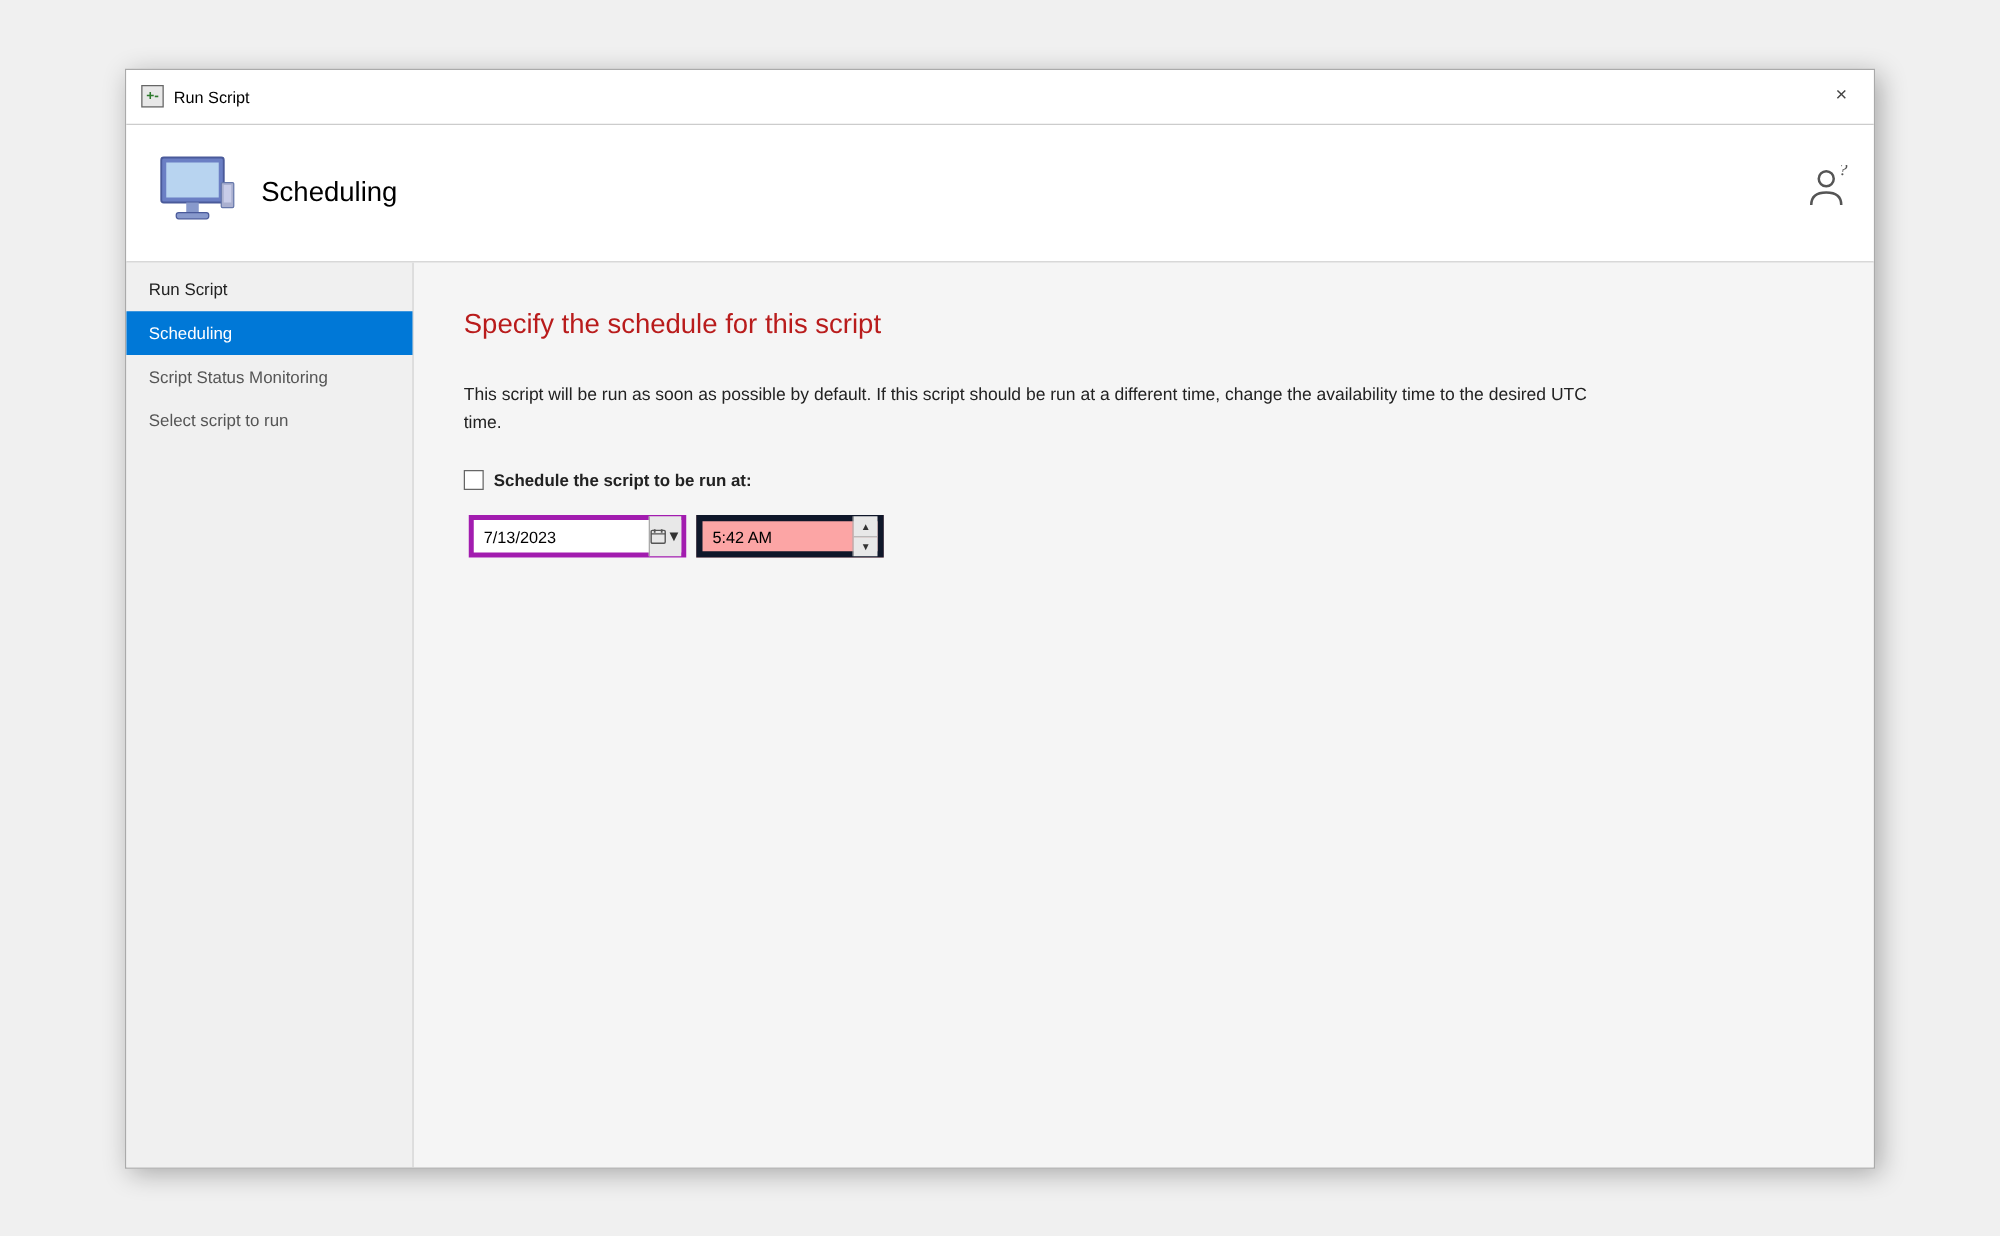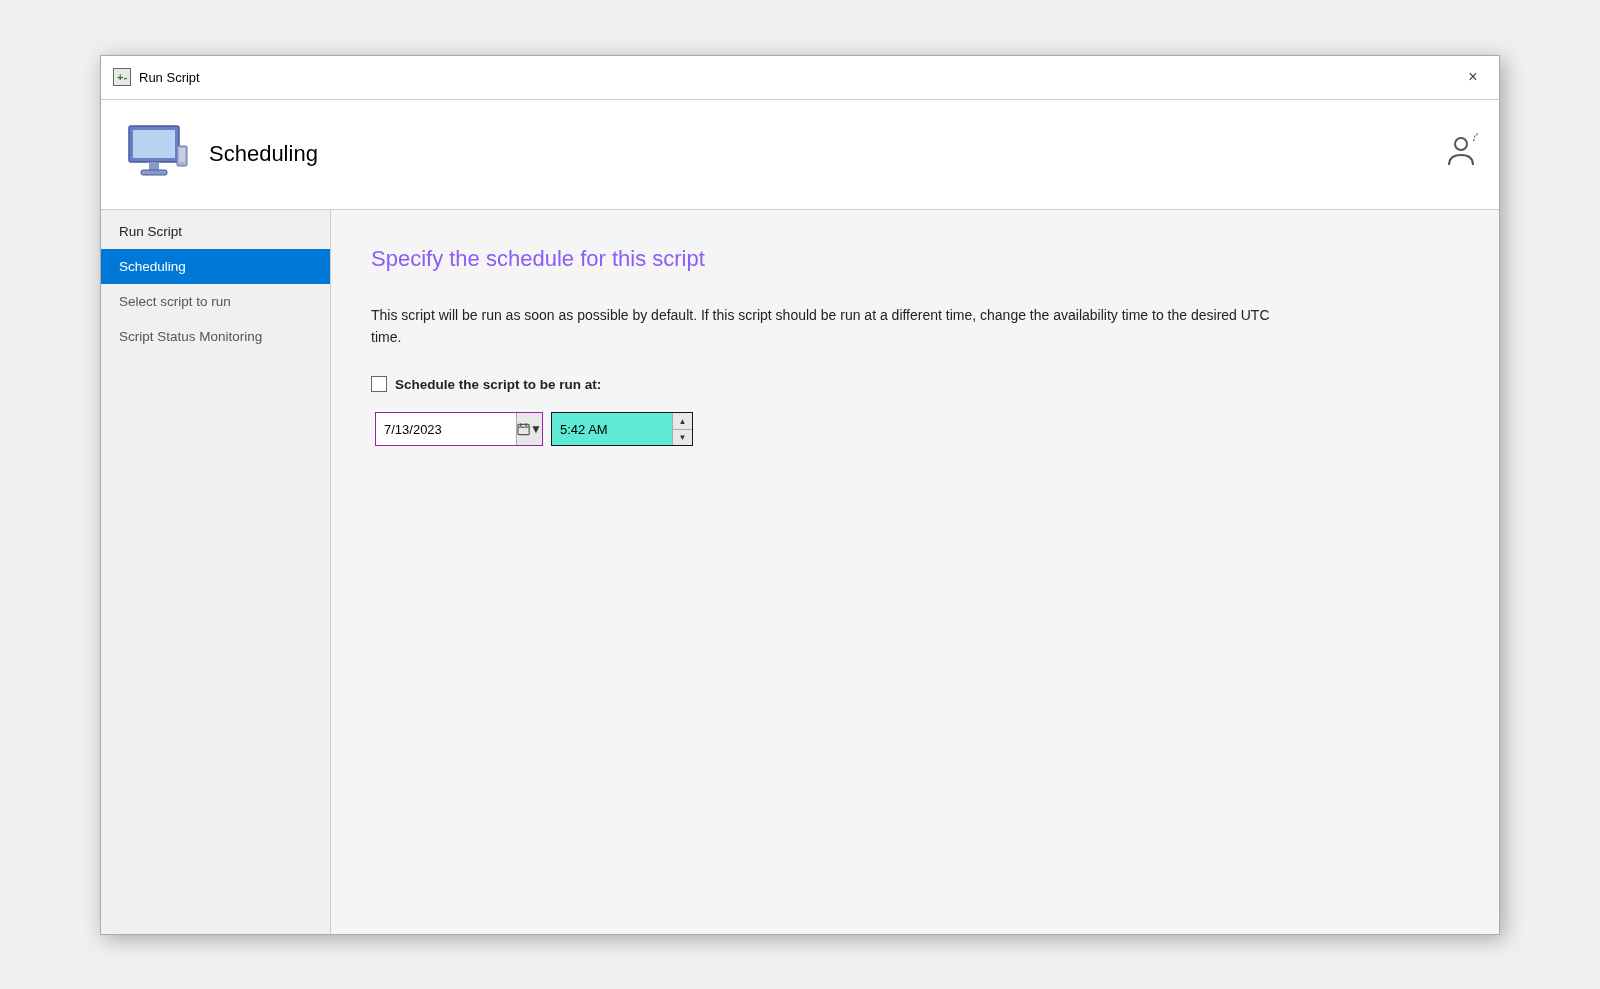--- a/index.html
+++ b/index.html
@@ -126,21 +126,21 @@
 
     
     .main-panel {
       flex: 1;
       background: #f5f5f5;
       padding: 36px 40px;
       overflow-y: auto;
     }
     .panel-heading {
       font-size: 22px;
-      color: #8b5cf6;
+      color: #b91c1c;
       font-weight: normal;
       margin-bottom: 32px;
     }
     .description-text {
       font-size: 14px;
       color: #222;
       line-height: 1.6;
       max-width: 900px;
       margin-bottom: 28px;
     }
@@ -175,21 +175,21 @@
       display: flex;
       align-items: center;
       gap: 8px;
       margin-left: 4px;
     }
 
     
     .date-input-wrapper {
       display: flex;
       align-items: center;
-      border: 1px solid #a21caf;
+      border: 4px solid #a21caf;
       background: #fff;
       height: 34px;
     }
     .date-input {
       border: none;
       outline: none;
       font-size: 13px;
       padding: 0 8px;
       width: 140px;
       height: 32px;
@@ -206,22 +206,22 @@
       justify-content: center;
       cursor: pointer;
       font-size: 12px;
       color: #333;
     }
 
     
     .time-input-wrapper {
       display: flex;
       align-items: center;
-      border: 1px solid #0f172a;
-      background: #5eead4;
+      border: 5px solid #0f172a;
+      background: #fca5a5;
       height: 34px;
     }
     .time-input {
       border: none;
       outline: none;
       font-size: 13px;
       padding: 0 8px;
       width: 120px;
       height: 32px;
       background: transparent;
@@ -296,24 +296,24 @@
   <div class="dialog-body">
 
     <div class="sidebar">
       <div class="sidebar-item">
         <span>Run Script</span>
       </div>
       <div class="sidebar-item active">
         <span>Scheduling</span>
       </div>
       <div class="sidebar-item dimmed">
+        <span>Script Status Monitoring</span>
+      </div>
+      <div class="sidebar-item dimmed">
         <span>Select script to run</span>
-      </div>
-      <div class="sidebar-item dimmed">
-        <span>Script Status Monitoring</span>
       </div>
     </div>
 
     <div class="main-panel">
       <div class="panel-heading">Specify the schedule for this script</div>
 
       <p class="description-text">This script will be run as soon as possible by default. If this script should be run at a different time, change the availability time to the desired UTC time.</p>
 
       <div class="schedule-row">
         <div class="checkbox-container">

